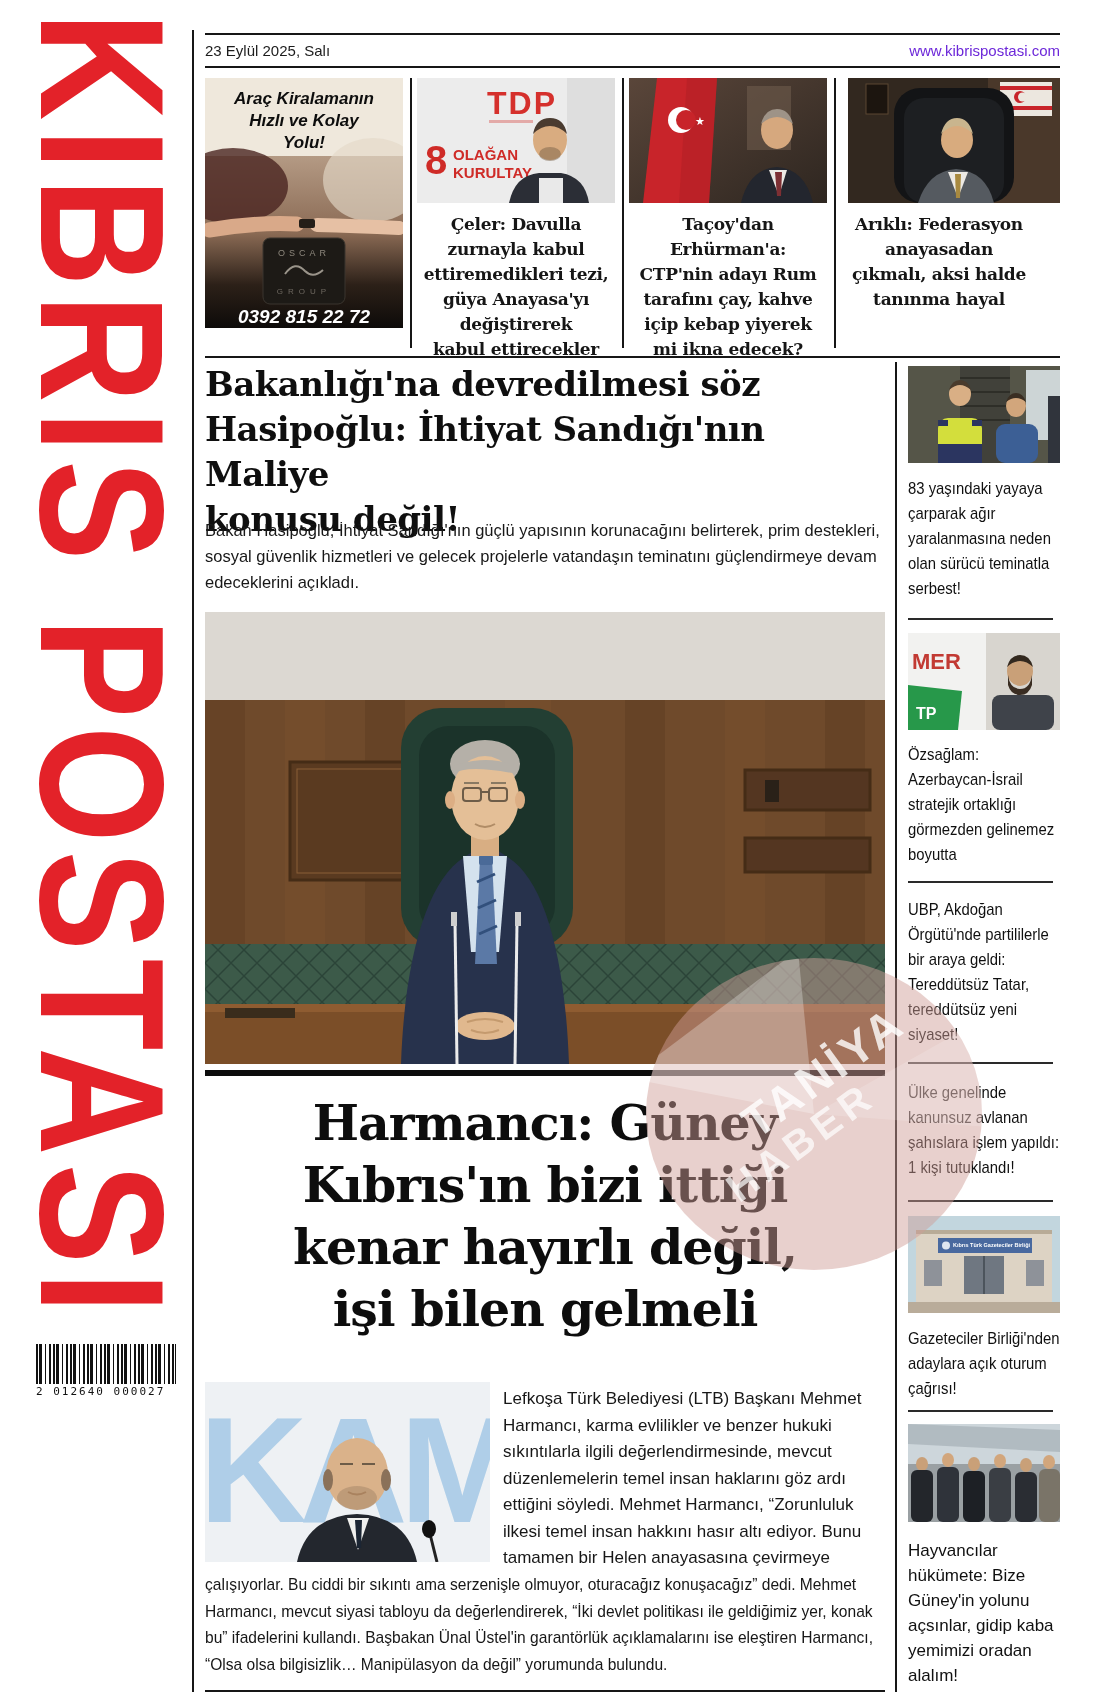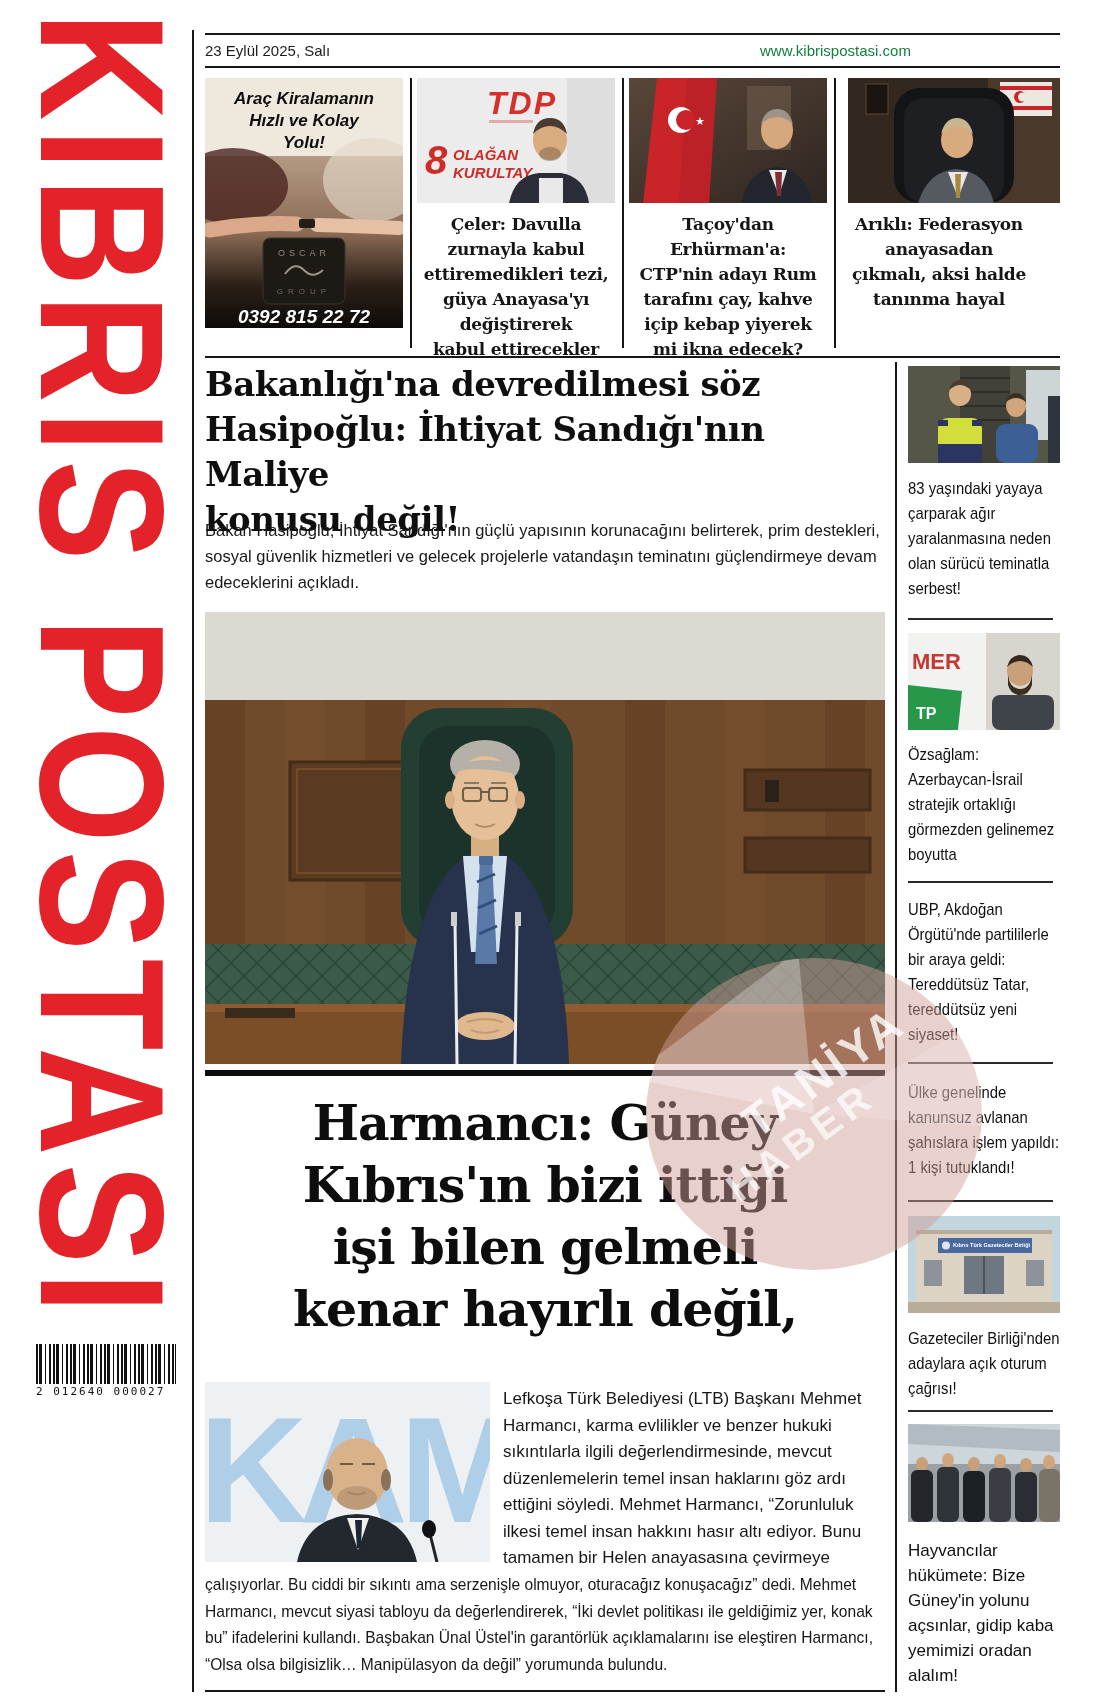--- a/index.html
+++ b/index.html
@@ -9,21 +9,21 @@
   .hr{position:absolute;background:#161616;height:2px;}
   .vr{position:absolute;background:#161616;width:2px;}
   .masthead-text{position:absolute;left:178px;top:12px;height:130px;line-height:130px;
         white-space:nowrap;transform:rotate(90deg) scaleY(1.17);transform-origin:0 0;
         font-family:"Liberation Sans",sans-serif;font-weight:bold;font-size:150px;
         letter-spacing:8px;color:#e32229;}
   .barcode-bars{width:140px;height:40px;
         background:repeating-linear-gradient(90deg,#111 0 2px,#fff 2px 3px,#111 3px 6px,#fff 6px 9px,#111 9px 10px,#fff 10px 13px,#111 13px 15px,#fff 15px 17px);}
   .barcode-digits{font-family:"DejaVu Sans Mono",monospace;font-size:11px;letter-spacing:2px;color:#111;margin-top:1px;}
   .topbar-date{position:absolute;left:205px;top:42px;font-size:15px;color:#1c1c1c;text-align:right;}
-  .topbar-url{position:absolute;left:760px;top:42px;width:300px;text-align:left;font-size:15px;color:#15803d;}
+  .topbar-url{position:absolute;left:760px;top:42px;width:300px;text-align:right;font-size:15px;color:#6d28d9;}
   .strip-cap{position:absolute;text-align:center;font-family:"DejaVu Serif",serif;font-weight:700;
         font-size:17px;line-height:25px;letter-spacing:-0.3px;color:#161616;text-wrap:balance;}
   .headline1{position:absolute;left:205px;top:362px;width:690px;font-family:"DejaVu Serif",serif;
         font-weight:700;font-size:34px;line-height:45px;letter-spacing:-0.5px;color:#0f0f0f;}
   .deck{position:absolute;left:205px;top:518px;width:700px;transform:scaleX(0.971);transform-origin:0 0;
         font-size:17px;line-height:26px;color:#181818;}
   .headline2{position:absolute;left:205px;top:1092px;width:680px;text-align:center;
         font-family:"DejaVu Serif",serif;font-weight:700;font-size:49px;line-height:62px;
         letter-spacing:-1px;color:#0d0d0d;}
   .bodytxt{font-size:17px;line-height:26.5px;color:#171717;}
@@ -77,21 +77,21 @@
       <path d="M80,196 q10,-14 20,-3 q8,8 18,-1" stroke="#9a948a" stroke-width="2" fill="none"></path>
       <text x="99" y="216" text-anchor="middle" font-size="8" letter-spacing="5" fill="#6e6860">GROUP</text>
       <text x="99" y="245" text-anchor="middle" font-size="19" font-weight="bold" font-style="italic" fill="#ffffff">0392 815 22 72</text>
     </svg>
   </div>
 
   <div class="vr" style="left:410px;top:78px;height:270px;"></div>
   <div class="vr" style="left:622px;top:78px;height:270px;"></div>
   <div class="vr" style="left:834px;top:78px;height:270px;"></div>
 
-  <div class="abs" style="left:417px;top:78px;font-style:italic;">
+  <div class="abs" style="left:417px;top:78px;">
     <svg width="198" height="125" viewBox="0 0 198 125">
       <rect width="198" height="125" fill="#ececec"></rect>
       <rect x="150" width="48" height="125" fill="#dedede"></rect>
       <text x="70" y="36" font-size="32" font-weight="bold" fill="#d5302c" letter-spacing="2">TDP</text>
       <rect x="72" y="42" width="44" height="3" fill="#d5302c" opacity="0.35"></rect>
       <text x="8" y="96" font-size="40" font-weight="bold" fill="#cf2b27">8</text>
       <text x="36" y="82" font-size="15" font-weight="bold" fill="#cf2b27">OLAĞAN</text>
       <text x="36" y="100" font-size="15" font-weight="bold" fill="#cf2b27">KURULTAY</text>
       <path d="M92,125 q6,-28 30,-30 l22,0 q24,4 28,30 z" fill="#2b2e36"></path>
       <rect x="122" y="100" width="24" height="25" fill="#e9e9e9"></rect>
@@ -213,22 +213,22 @@
       <line x1="310" y1="452" x2="312" y2="310" stroke="#ececec" stroke-width="3"></line>
       <rect x="246" y="300" width="6" height="14" fill="#cfcfcf"></rect>
       <rect x="310" y="300" width="6" height="14" fill="#cfcfcf"></rect>
     </svg>
   </div>
 
   <div class="abs" style="left:205px;top:1070px;width:680px;height:6px;background:#0c0c0c;"></div>
   <div class="headline2">
     <div>Harmancı: Güney</div>
     <div>Kıbrıs'ın bizi ittiği</div>
+    <div>kenar hayırlı değil,</div>
     <div>işi bilen gelmeli</div>
-    <div>kenar hayırlı değil,</div>
   </div>
 
   <div class="abs" style="left:205px;top:1382px;">
     <svg width="285" height="180" viewBox="0 0 285 180">
       <rect width="285" height="180" fill="#eef1f4"></rect>
       <text x="-6" y="140" font-size="150" font-weight="bold" fill="#a9cbe7" letter-spacing="-8" opacity="0.9">KAMU</text>
       <path d="M92,180 q10,-46 60,-48 q50,2 60,48 z" fill="#23272e"></path>
       <polygon points="142,136 164,136 153,168" fill="#f0f0ee"></polygon>
       <polygon points="150,138 157,138 156,166 152,166" fill="#1b2533"></polygon>
       <ellipse cx="152" cy="92" rx="31" ry="36" fill="#dab28a"></ellipse>

